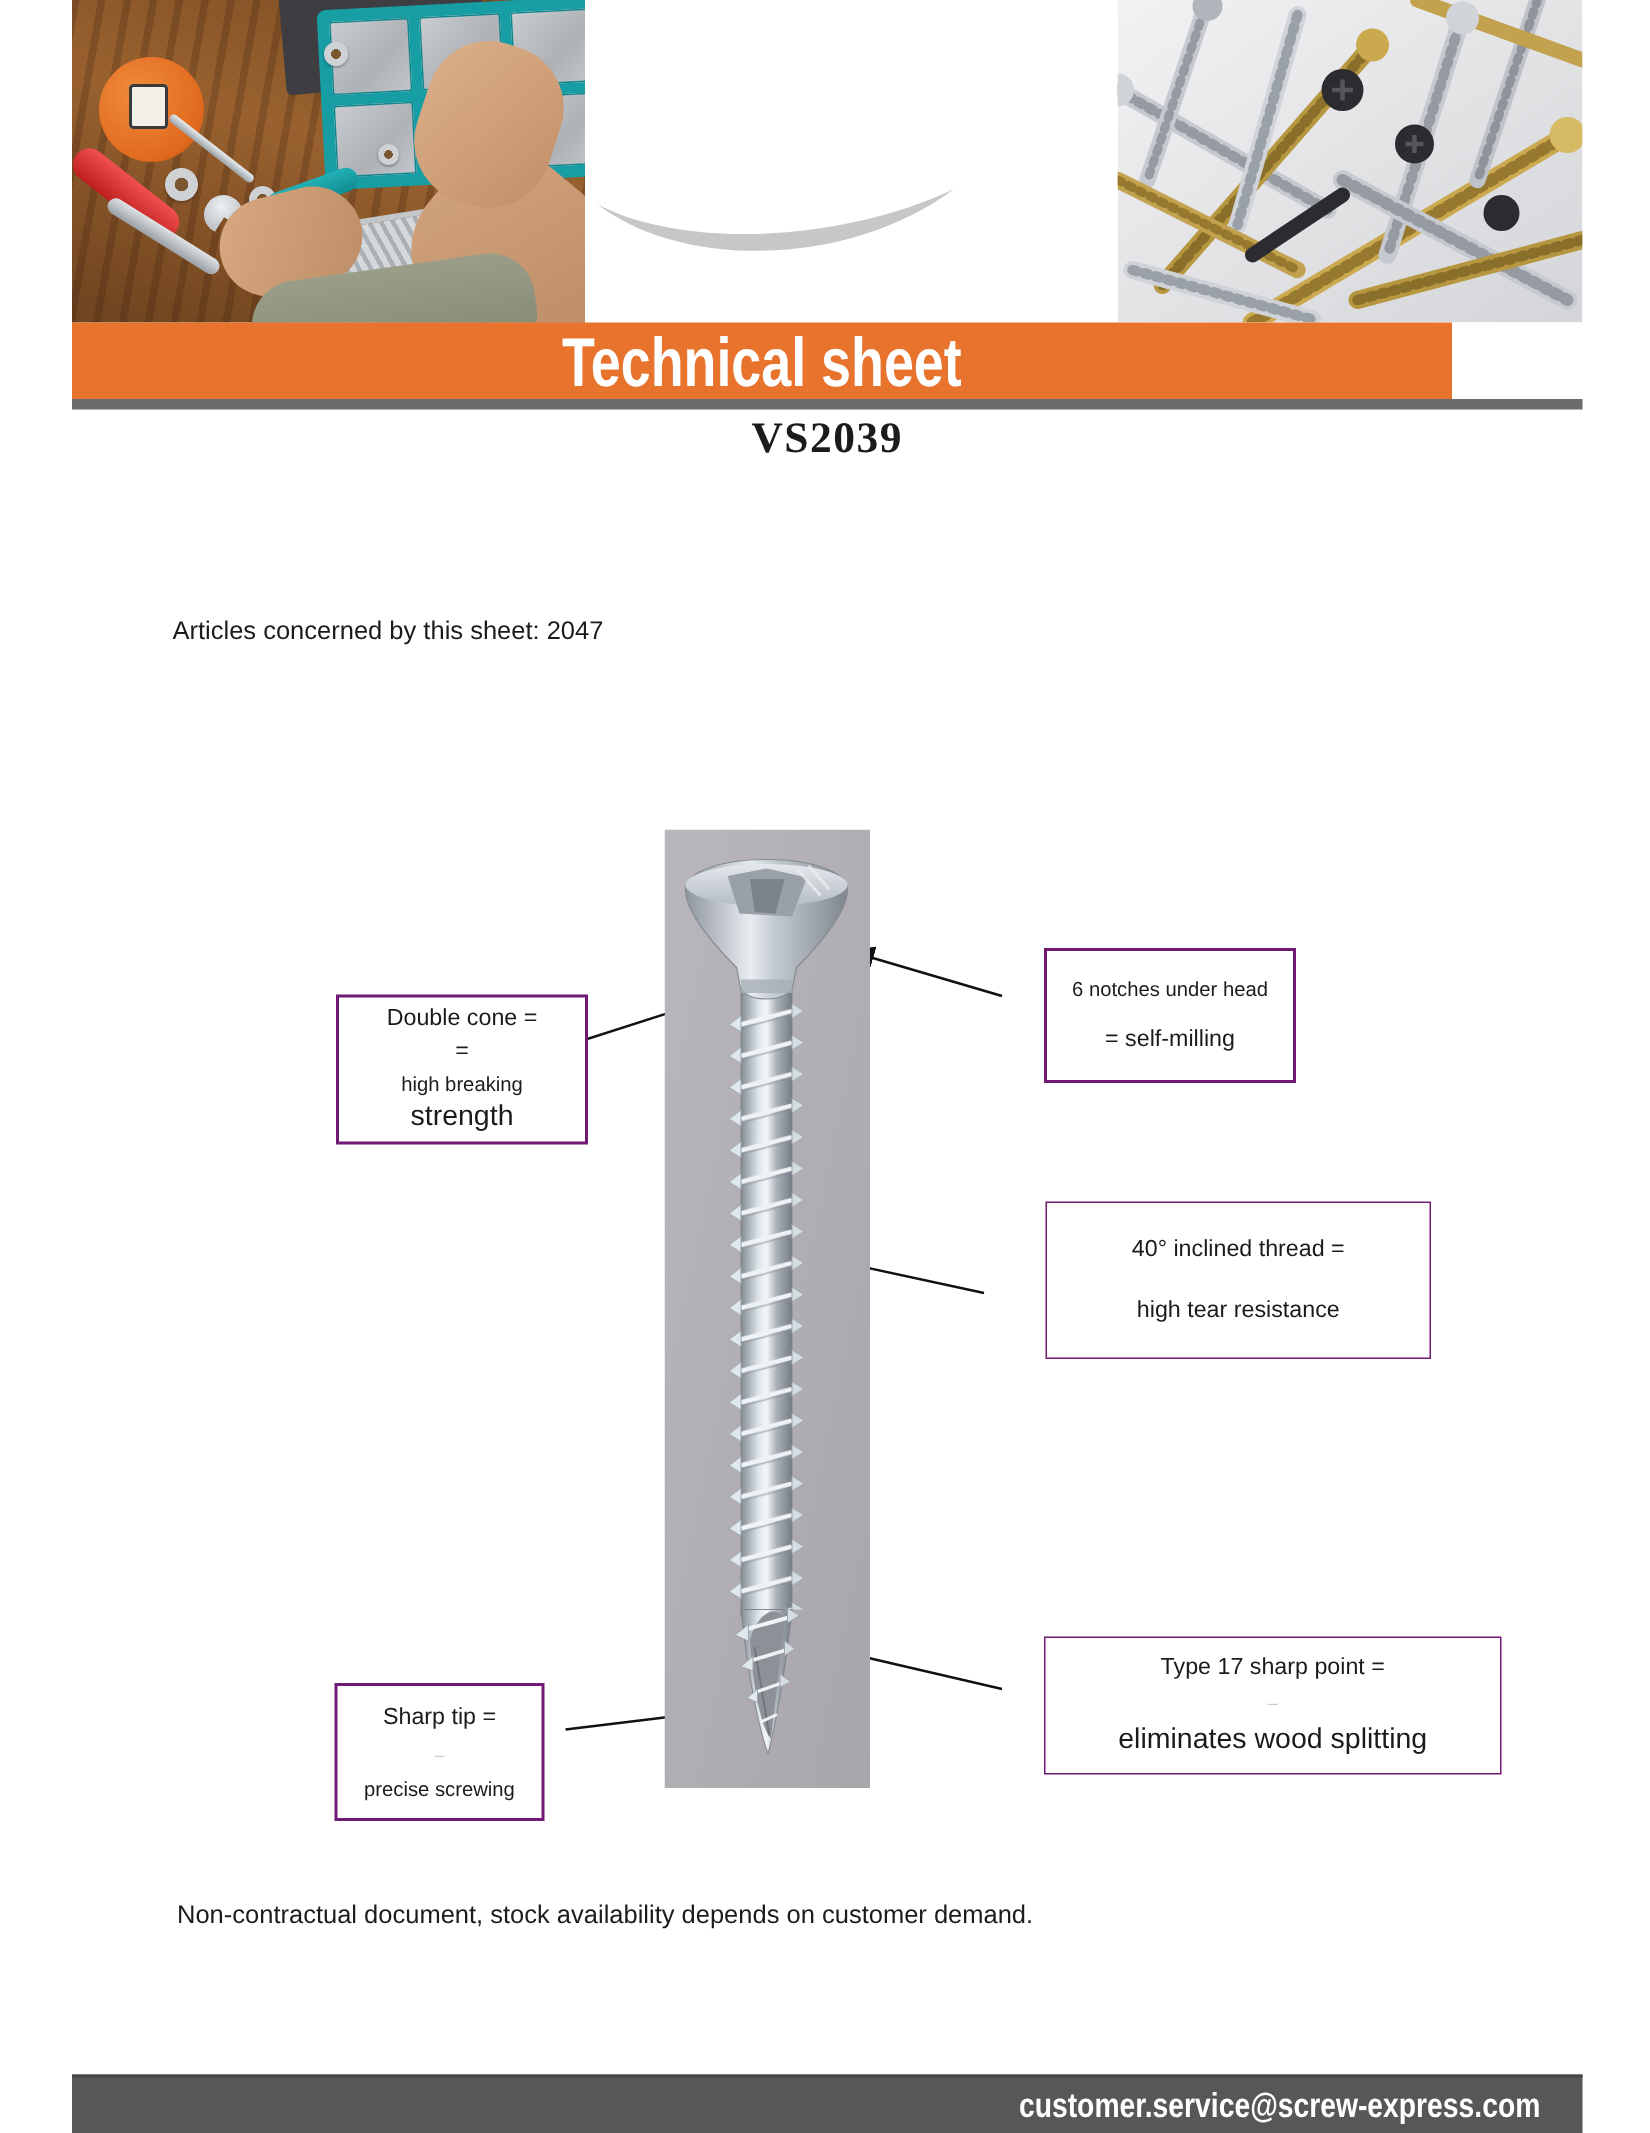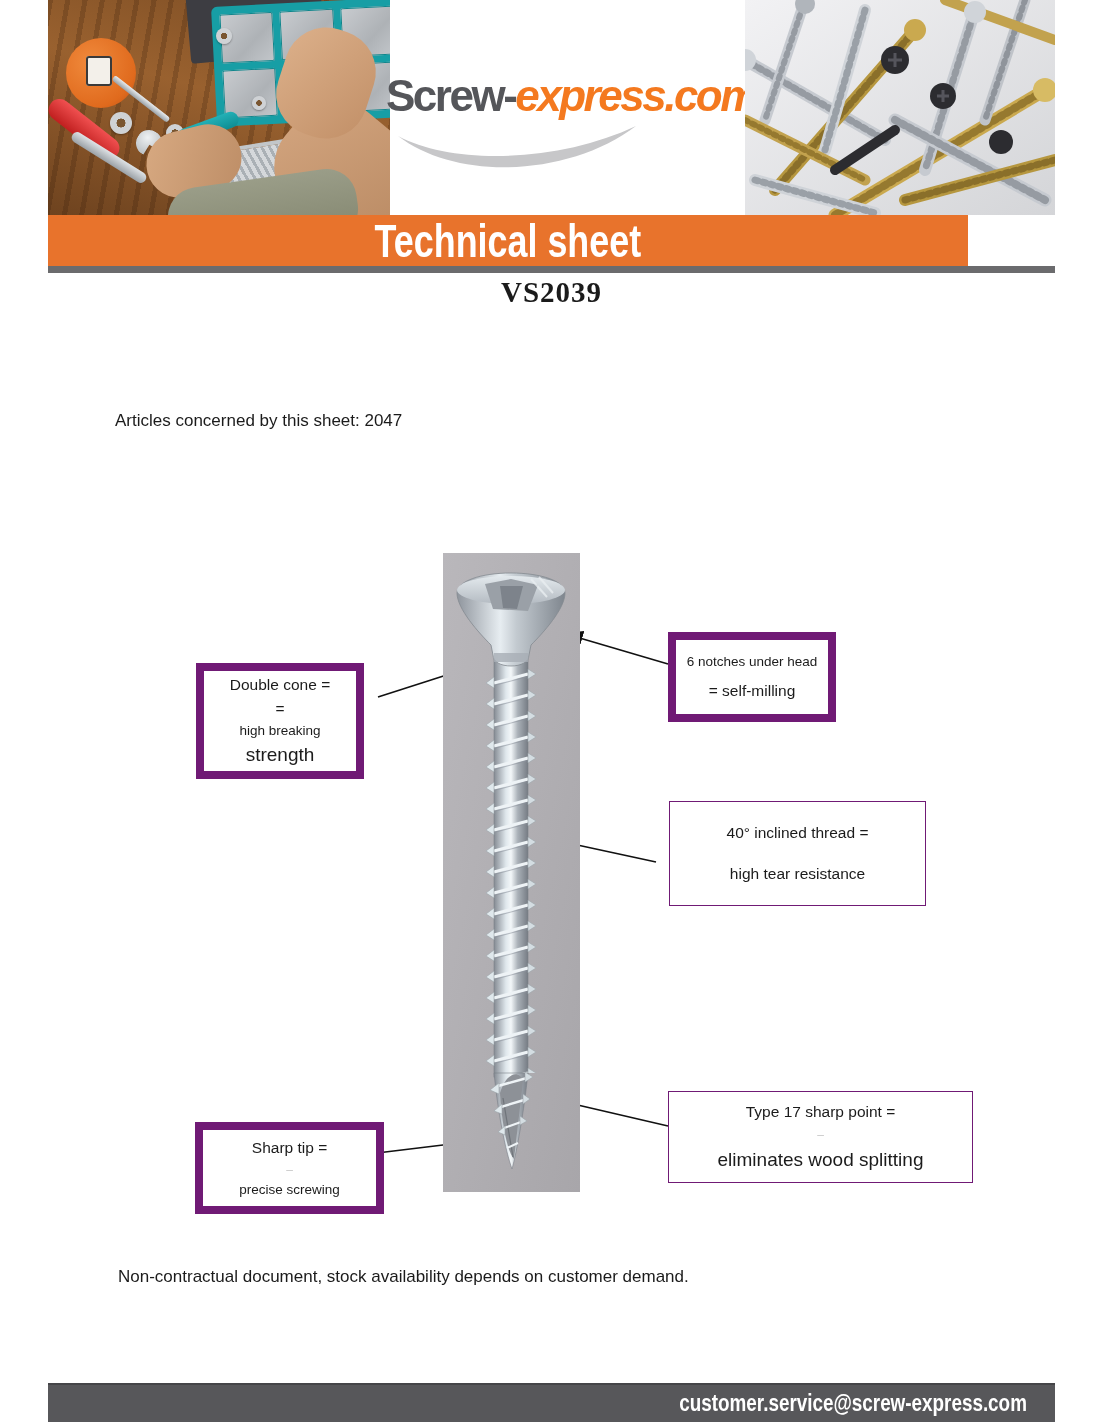--- a/index.html
+++ b/index.html
@@ -76,26 +76,26 @@
             font-family:Liberation Serif, serif;font-weight:bold;font-size:29px;letter-spacing:1px;}
   .doc-title{left:48px;top:335px;width:1007px;text-align:center;font-size:20px;letter-spacing:.2px;}
   .articles{left:115px;top:411px;font-size:17px;}
   .desc{left:120px;top:455px;width:810px;font-size:17.5px;line-height:27.5px;}
   .footnote{left:118px;top:1267px;font-size:17px;}
 
   
   .screw-photo{left:443px;top:553px;width:137px;height:639px;}
   .arrows{left:0;top:0;width:1100px;height:1422px;pointer-events:none;}
 
-  .cbox{background:#fff;border:8px solid #701a75;display:flex;flex-direction:column;
-        justify-content:space-evenly;align-items:center;text-align:center;box-sizing:border-box;}
-  .box-doublecone{left:196px;top:663px;width:168px;height:116px;}
+  .cbox{background:#fff;border:2px solid #701a75;display:flex;flex-direction:column;
+        justify-content:space-evenly;align-items:center;text-align:center;box-sizing:border-box;margin-left:28px;}
+  .box-doublecone{left:196px;top:663px;width:168px;height:100px;}
   .box-notches{left:668px;top:632px;width:168px;height:90px;}
   .box-thread{left:669px;top:801px;width:257px;height:105px;border-width:1.5px;}
-  .box-sharptip{left:195px;top:1122px;width:189px;height:92px;}
+  .box-sharptip{left:195px;top:1122px;width:140px;height:92px;}
   .box-type17{left:668px;top:1091px;width:305px;height:92px;border-width:1.5px;}
   .cl-sm{font-size:13.5px;}
   .cl-md{font-size:15.5px;}
   .cl-lg{font-size:19px;}
   .cl-dash{font-size:12px;color:#c9c9c9;line-height:6px;}
 
   
   .footer{left:48px;top:1383px;width:1007px;height:39px;background:var(--footer-gray,#57575a);
           display:flex;align-items:center;justify-content:flex-end;padding-right:28px;
           box-sizing:border-box;border-top:2px solid #454548;}
@@ -132,23 +132,20 @@
     <div class="wrench-head"></div>
     <div class="tray"></div>
     <div class="arm"></div>
     <div class="hand-top"></div>
     <div class="tool-teal"></div>
     <div class="hand-low"></div>
     <div class="sleeve"></div>
   </div>
 
   <div class="abs logo">
-    <span class="logo-text">
-      <span class="logo-dark">Screw-</span><span class="logo-orange">express.com</span>
-    </span>
     <svg class="swoosh" width="250" height="56" viewBox="0 0 250 56">
       <path d="M6,16 C62,46 168,42 244,6 C178,56 66,62 6,16 Z" fill="#c7c7c9"></path>
     </svg>
   </div>
 
   <div class="abs photo-right">
     <svg width="310" height="215" viewBox="0 0 310 215">
       <defs>
         <linearGradient id="bgR" x1="0" y1="0" x2="1" y2="1">
           <stop offset="0" stop-color="#f2f2f4"></stop>

